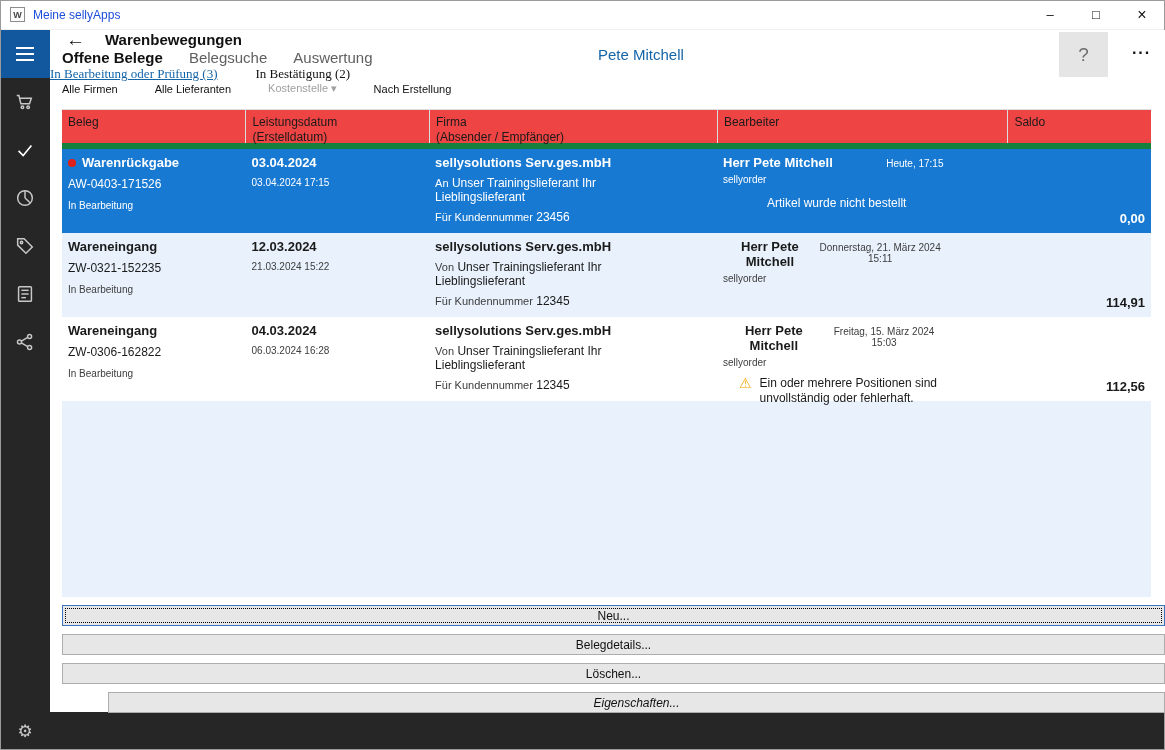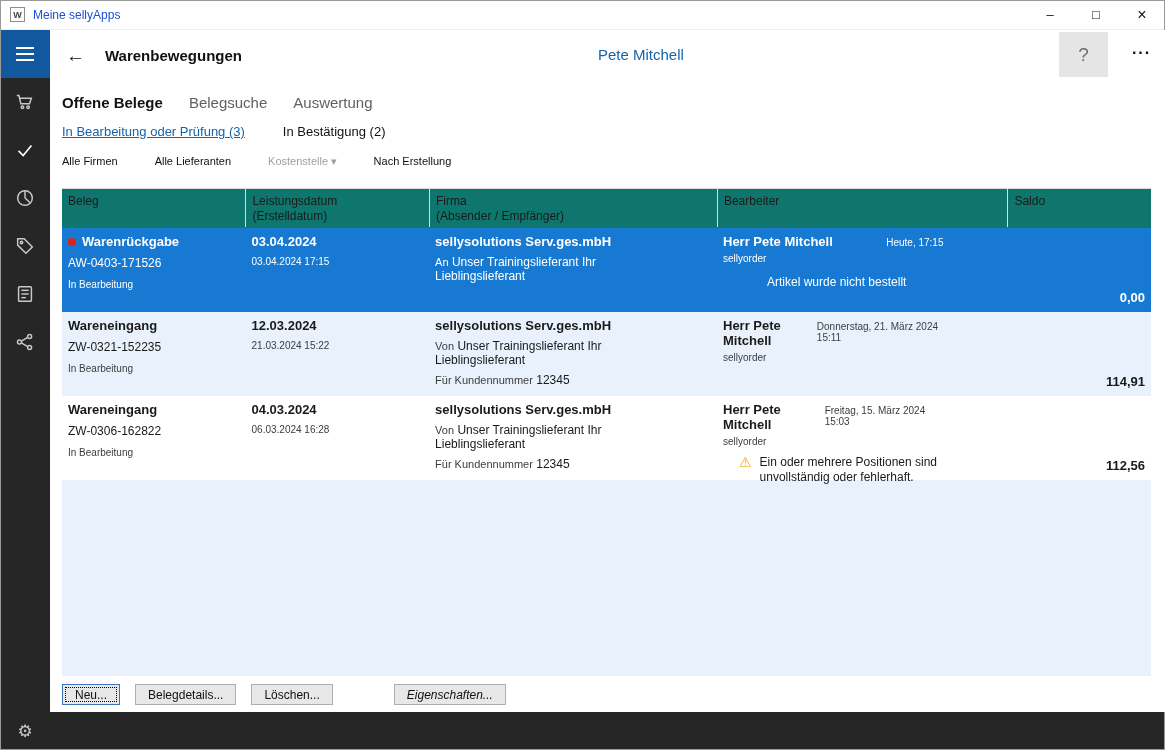--- a/index.html
+++ b/index.html
@@ -30,55 +30,55 @@
   .page-title { font-weight:bold; font-size:15px; margin-left:20px; color:#111; }
   .user { position:absolute; left:548px; top:16px; color:#1464a8; font-size:15px; }
   .help-btn { position:absolute; right:57px; top:2px; width:49px; height:45px; background:#e5e5e5;
               display:flex; align-items:center; justify-content:center; font-size:19px; color:#6d6d6d; }
   .more-btn { position:absolute; right:14px; top:14px; font-size:16px; font-weight:bold; letter-spacing:1px; color:#111; }
   
   .tabs { height:44px; display:flex; align-items:center; gap:26px; padding-left:12px; }
   .tab { font-size:15px; color:#5f5f5f; }
   .tab.active { color:#111; font-weight:bold; }
   
-  .filters1 { height:24px; display:flex; align-items:flex-start; gap:38px; padding-left:12px; font-size:13px; }
+  .filters1 { height:24px; display:flex; align-items:flex-end; gap:38px; padding-left:0; font-size:13px;font-family:Liberation Serif, serif; }
   .flink { color:#111; }
   .flink.active { color:#1464a8; text-decoration:underline; }
   .filters2 { height:26px; display:flex; align-items:center; gap:37px; padding-left:12px; font-size:11px; }
   .fsel { color:#111; }
   .fsel.disabled { color:#9f9f9f; }
   
   .table { margin:14px 14px 0 12px; width:1089px; }
-  .thead { display:flex; height:40px; border-top:1px solid #dcdcdc; border-bottom:1px solid #15803d; background:#0f766e;gap:40px; }
+  .thead { display:flex; height:40px; border-top:1px solid #dcdcdc; border-bottom:6px solid #15803d; background:#ef4444;gap:40px; }
   .th { padding:5px 0 0 6px; font-size:12px; line-height:15px; color:#1a1a1a; }
   .th + .th { border-left:1px solid #dcdcdc; }
   .c1 { width:168px; } .c2 { width:168px; } .c3 { width:291px; } .c4 { width:294px; } .c5 { width:168px; }
   .trow { display:flex; height:84px; background:#fff;gap:40px; }
   .trow.alt { background:#e9f2fc; }
   .trow.selected { background:#1779d2; }
   .trow.selected * { color:#fff !important; }
   .cell { padding:6px 0 0 6px; }
   .btxt { font-weight:bold; font-size:13px; }
   .small { font-size:10px; color:#3c3c3c; }
   .doc { font-size:12px; }
   .lbl { font-size:11px; color:#3c3c3c; }
   .l2 { margin-top:7px; }
   .l3 { margin-top:9px; }
   .m6 { margin-top:6px; }
   .dot { display:inline-block; width:8px; height:8px; border-radius:50%; background:#e0201a; margin-right:6px; }
-  .flexline { display:flex; align-items:baseline; }
+  .flexline { display:flex; align-items:baseline;text-align:center; }
   .stamp { margin-left:auto; padding-right:24px; }
   .note { margin-left:44px; margin-top:11px; font-size:12px; }
   .warn { display:flex; gap:8px; margin-top:8px; padding-left:16px; align-items:flex-start; }
   .warn-icon { color:#f5a300; font-size:14px; line-height:15px; }
   .warn-text { font-size:12px; line-height:15px; max-width:225px; color:#1a1a1a; }
   .cell.c5 { display:flex; align-items:flex-end; justify-content:flex-end; padding:0 6px 7px 0; }
   .filler { height:196px; background:#e9f2fc; }
   
-  .btnrow { display:flex; gap:15px; margin:8px 0 0 12px; }
+  .btnrow { display:flex; gap:8px; margin:8px 0 0 12px;flex-direction:column; }
   .btn { height:21px; padding:2px 12px; font-size:12px; font-family:inherit; background:#e7e7e7;
          border:1px solid #adadad; color:#111; }
   .btn.focused { border:1px solid #3b76bc; outline:1px dotted #000; outline-offset:-4px; }
   .btn.gap { margin-left:46px;font-style:italic; }
   
   .bottombar { height:38px; background:#262626; display:flex; align-items:center; }
   .gear { width:50px; text-align:center; color:#c8c8c8; font-size:17px; }
 </style>
 </head>
 <body>
@@ -203,20 +203,21 @@
           <div class="l2 doc">AW-0403-171526</div>
           <div class="l3 small">In Bearbeitung</div>
         </div>
         <div class="cell c2">
           <div class="btxt">03.04.2024</div>
           <div class="l2 small">03.04.2024 17:15</div>
         </div>
         <div class="cell c3">
           <div class="btxt">sellysolutions Serv.ges.mbH</div>
           <div class="m6"><span class="lbl">An</span> <span>Unser Trainingslieferant Ihr Lieblingslieferant</span></div>
+          <div class="m6"><span class="lbl">Für Kundennummer</span> <span>23456</span></div>
         </div>
         <div class="cell c4">
           <div class="flexline">
               <span class="btxt">Herr Pete Mitchell</span>
               <span class="stamp small">Heute, 17:15</span>
             </div>
           <div class="small" style="margin-top:4px;">sellyorder</div>
           <div class="note">Artikel wurde nicht bestellt</div>
         </div>
         <div class="cell c5">

